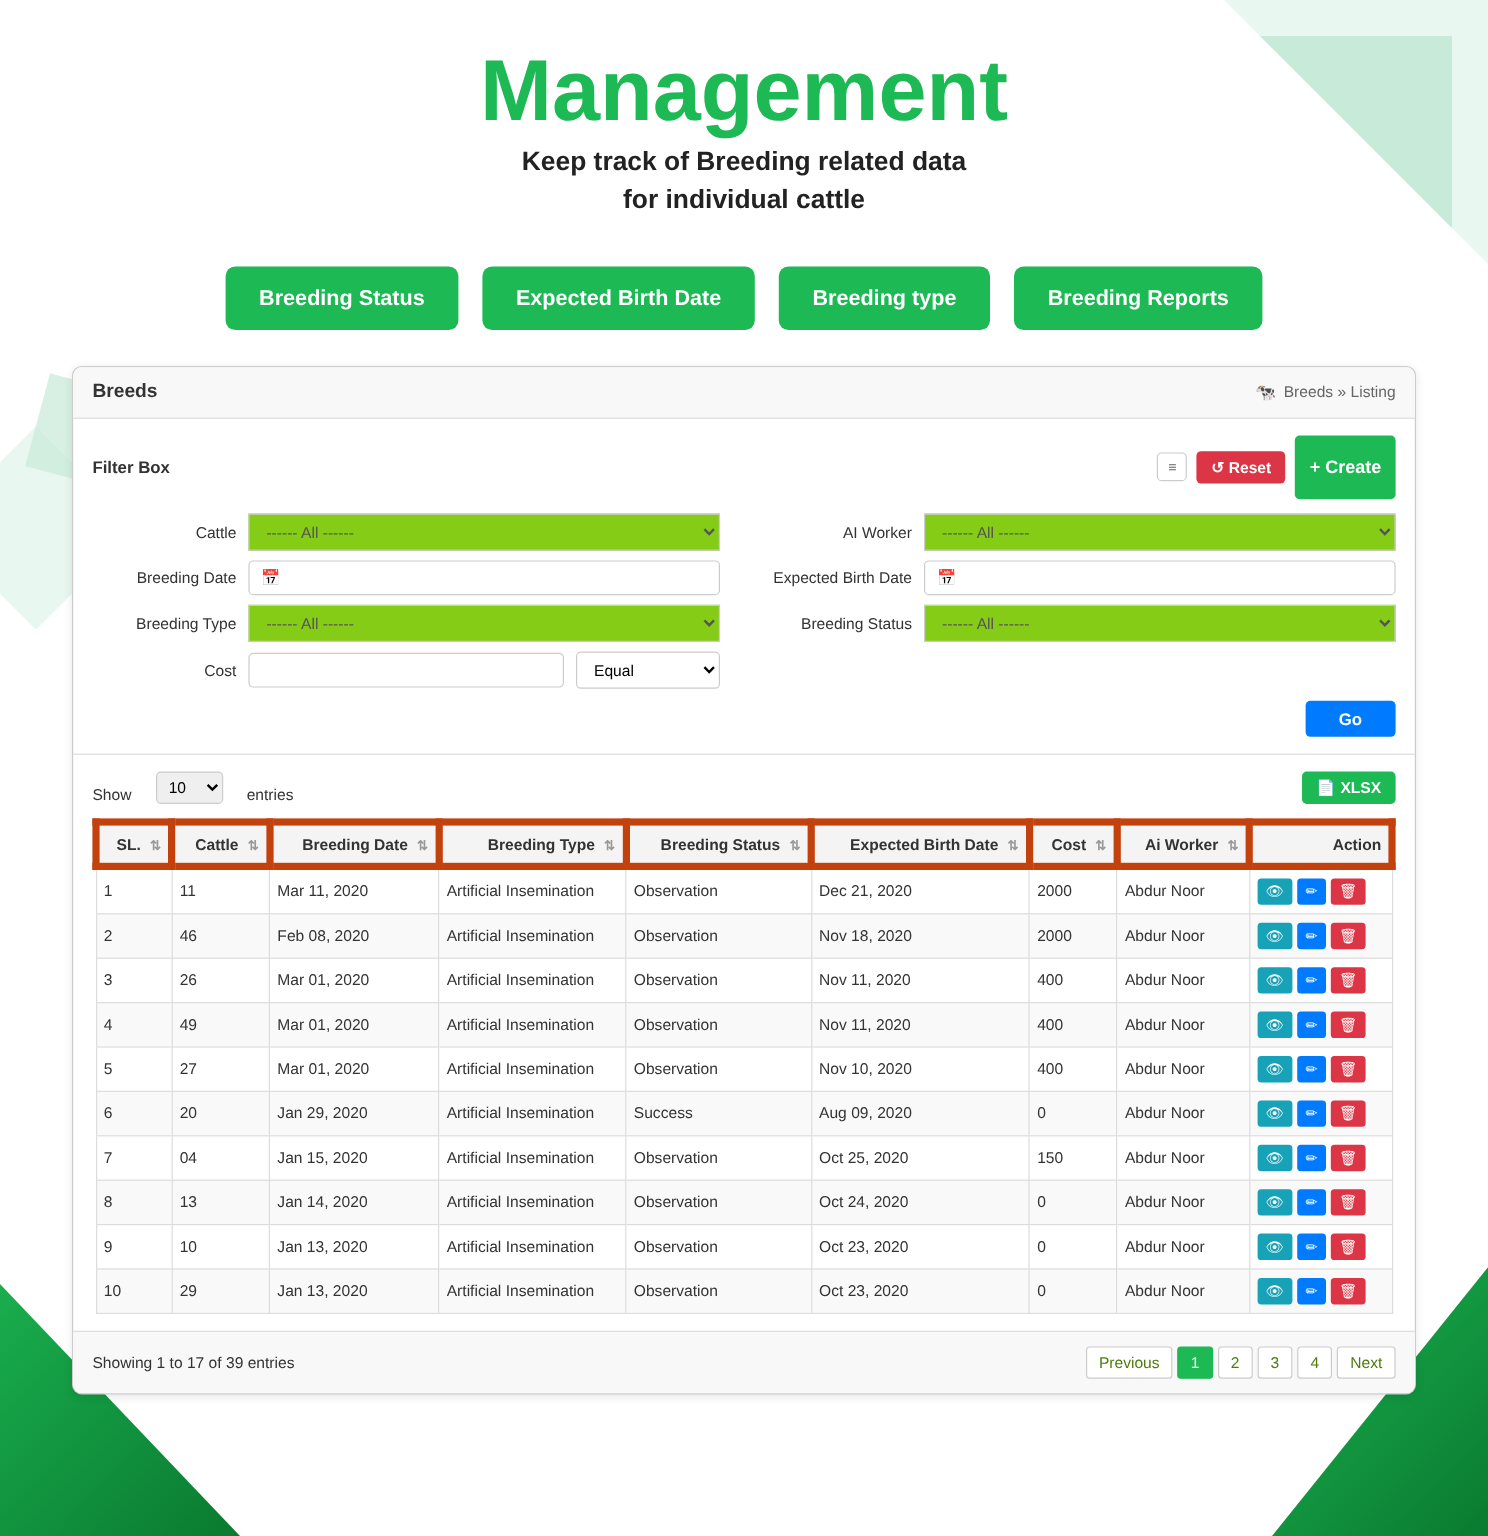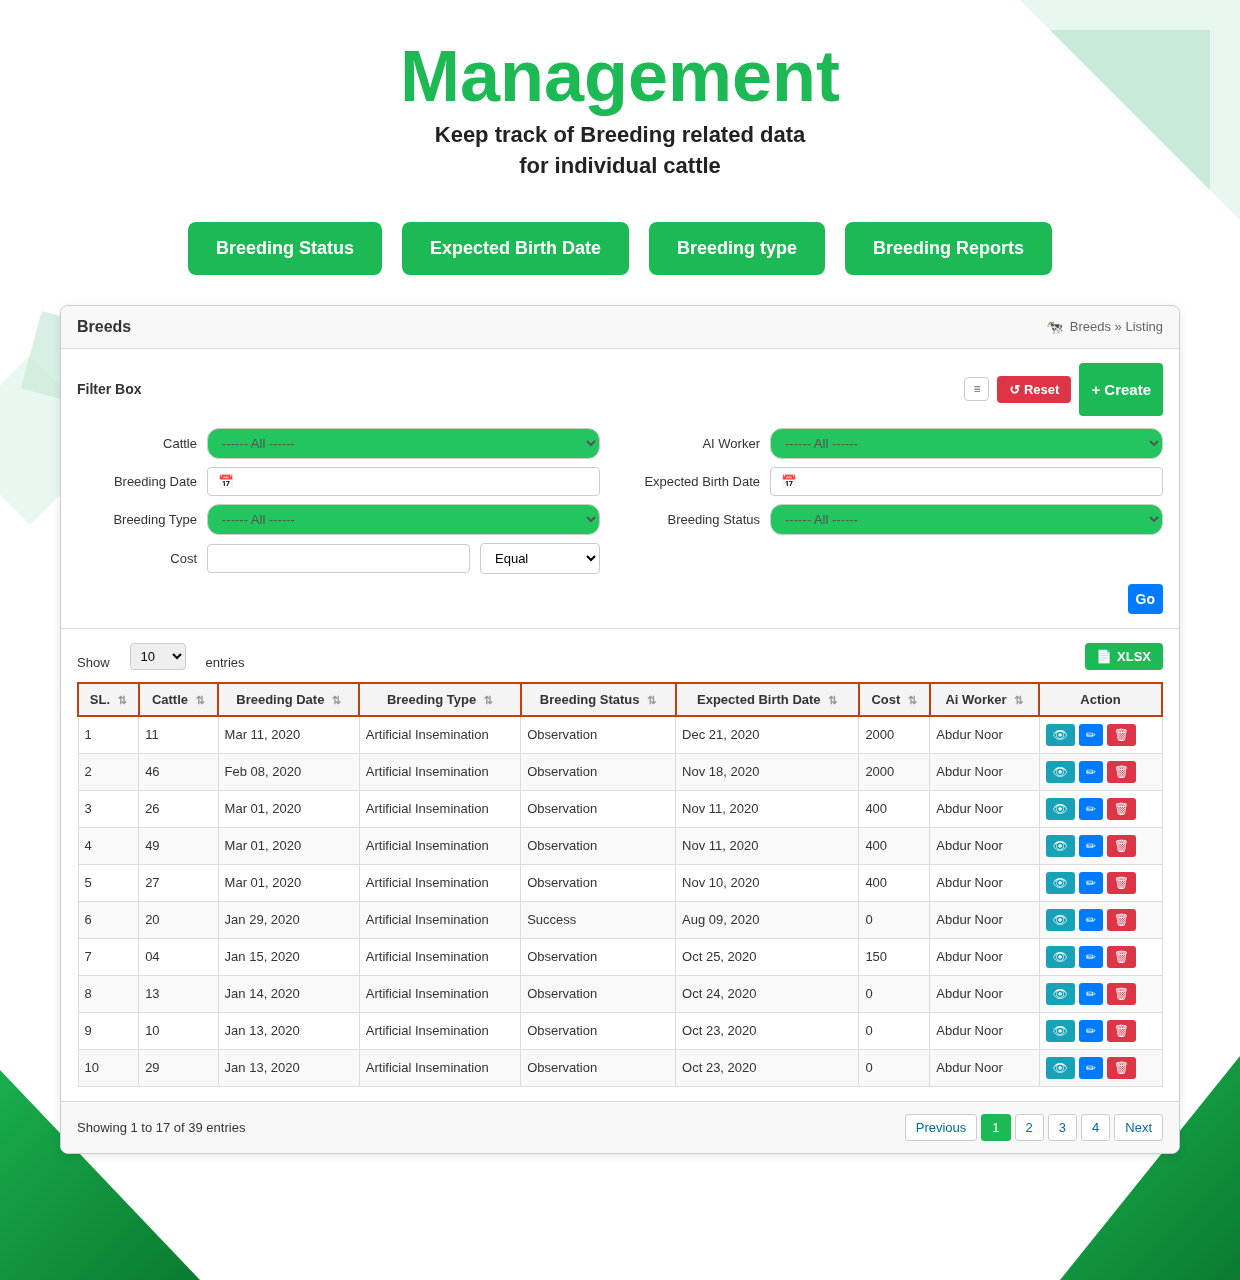--- a/index.html
+++ b/index.html
@@ -214,24 +214,24 @@
       font-size: 13px;
       color: #333;
       min-width: 120px;
       text-align: right;
       font-weight: 500;
     }
     .filter-input, .filter-select {
       flex: 1;
       padding: 6px 10px;
       border: 1px solid #ccc;
-      border-radius: 12px;
+      border-radius: 0;
       font-size: 13px;
       color: #555;
-      background: #22c55e;
+      background: #84cc16;
     }
     .filter-input-calendar {
       flex: 1;
       padding: 6px 10px;
       border: 1px solid #ccc;
       border-radius: 4px;
       font-size: 13px;
       display: flex;
       align-items: center;
       gap: 6px;
@@ -259,21 +259,21 @@
     .filter-go-row {
       display: flex;
       justify-content: flex-end;
       margin-top: 10px;
     }
     .btn-go {
       background: #007bff;
       color: #fff;
       border: none;
       border-radius: 4px;
-      padding: 7px 8px;
+      padding: 7px 28px;
       cursor: pointer;
       font-size: 14px;
       font-weight: 600;
     }
 
     
     .table-section {
       padding: 14px 16px;
     }
     .table-controls {
@@ -310,23 +310,23 @@
     }
 
     
     .data-table {
       width: 100%;
       border-collapse: collapse;
       font-size: 13px;
     }
     .data-table th {
       background: #f4f4f4;
-      border: 2px solid #c2410c;
+      border: 6px solid #c2410c;
       padding: 8px 6px;
-      text-align: center;
+      text-align: right;
       font-weight: 700;
       color: #333;
       white-space: nowrap;
     }
     .data-table th .sort-icon {
       color: #999;
       font-size: 11px;
       margin-left: 4px;
     }
     .data-table td {
@@ -388,21 +388,21 @@
       align-items: center;
       gap: 4px;
     }
     .page-btn {
       padding: 5px 10px;
       border: 1px solid #ccc;
       border-radius: 3px;
       background: #fff;
       cursor: pointer;
       font-size: 13px;
-      color: #0369a1;
+      color: #4d7c0f;
     }
     .page-btn.active {
       background: #1db954;
       color: #fff;
       border-color: #1db954;
     }
   </style>
 </head>
 <body>
 

